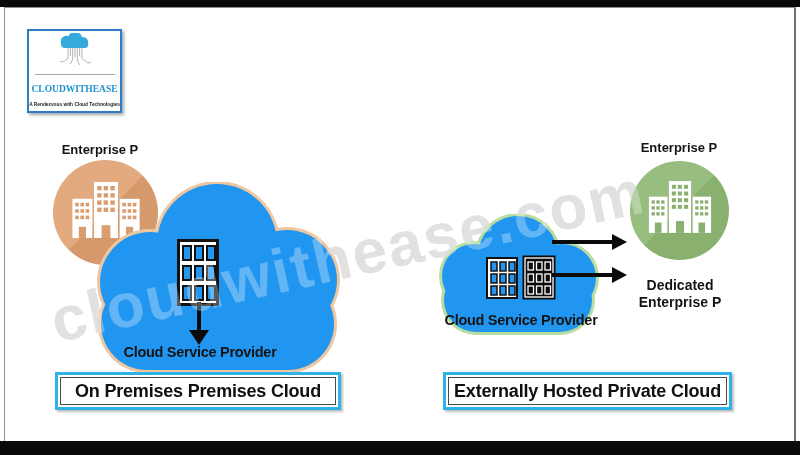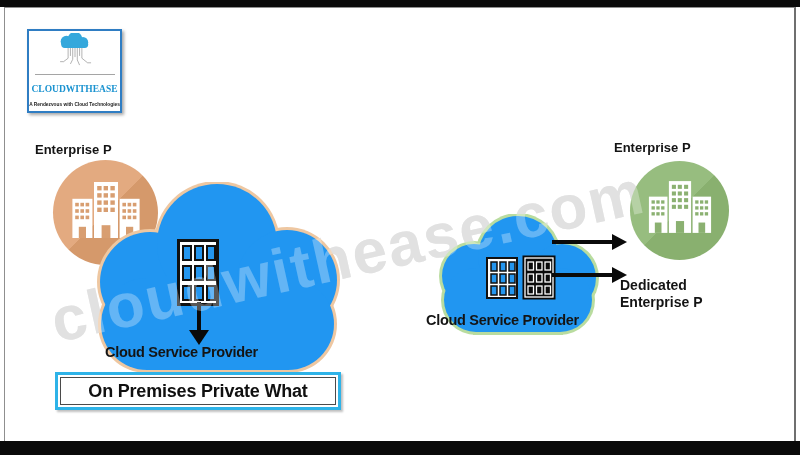--- a/index.html
+++ b/index.html
@@ -35,21 +35,21 @@
   .circle-green{left:630px;top:161px;width:99px;height:99px;background:linear-gradient(135deg,#97bd7f 50%,#89b06f 50%);}
   .city-icon{left:50%;transform:translateX(-50%);}
   .city-tan .win{fill:#d89e71;}
   .city-green .win{fill:#8bb171;}
   
   .cloud{z-index:3;}
   .cloud-left{left:95px;top:182px;}
   .cloud-right{left:436px;top:214px;}
   .bldg-icon{z-index:4;}
   
-  .lbl{z-index:5;font-weight:bold;color:#141414;}
+  .lbl{z-index:5;font-weight:bold;color:#141414;text-align:center;}
   .ent-left{left:35px;top:142px;width:130px;font-size:13px;}
   .ent-right{left:614px;top:140px;width:130px;font-size:13px;}
   .prov-left{left:105px;top:344px;width:190px;font-size:14.5px;letter-spacing:-0.3px;}
   .prov-right{left:426px;top:312px;width:190px;font-size:14.5px;letter-spacing:-0.3px;}
   .dedicated{left:620px;top:277px;width:120px;font-size:14px;line-height:17px;}
   
   .arrow-part{z-index:6;}
   .shaft-v{left:197px;top:302px;width:4px;height:28px;background:#0a0a0a;}
   .head-down{left:189px;top:330px;width:0;height:0;border-left:10px solid transparent;
     border-right:10px solid transparent;border-top:15px solid #0a0a0a;}
@@ -180,21 +180,21 @@
         <rect x="30" y="47" width="8" height="14"></rect>
     </g>
   </svg>
 
   <div class="abs arrow-part shaft-v"></div>
   <div class="abs arrow-part head-down"></div>
 
   <div class="abs lbl prov-left">Cloud Service Provider</div>
 
   <div class="abs caption-box caption-left">
-    <div class="caption-inner">On Premises Private What</div>
+    <div class="caption-inner">On Premises Premises Cloud</div>
   </div>
 
   <svg class="abs cloud cloud-right" width="166" height="122" viewBox="0 0 166 122">
     <g fill="#b9dc9f">
       <circle cx="38" cy="62" r="35"></circle>
         <circle cx="82" cy="42" r="43"></circle>
         <circle cx="126" cy="64" r="37"></circle>
       <circle cx="40" cy="86" r="35"></circle>
         <circle cx="124" cy="86" r="35"></circle>
         <rect x="37" y="51" width="90" height="70"></rect>
@@ -287,20 +287,23 @@
         <rect x="75" y="61" width="9" height="14"></rect>
       </g>
     </svg>
   </div>
 
   <div class="abs lbl dedicated">
     <div>Dedicated</div>
     <div>Enterprise P</div>
   </div>
 
+  <div class="abs caption-box caption-right">
+    <div class="caption-inner">Externally Hosted Private Cloud</div>
+  </div>
 
   <div class="abs watermark wm-over">cloudwithease.com</div>
 
   <div class="abs frame"></div>
   <div class="abs strip-top"></div>
   <div class="abs strip-bottom"></div>
 
 </div>
 
 </body></html>

